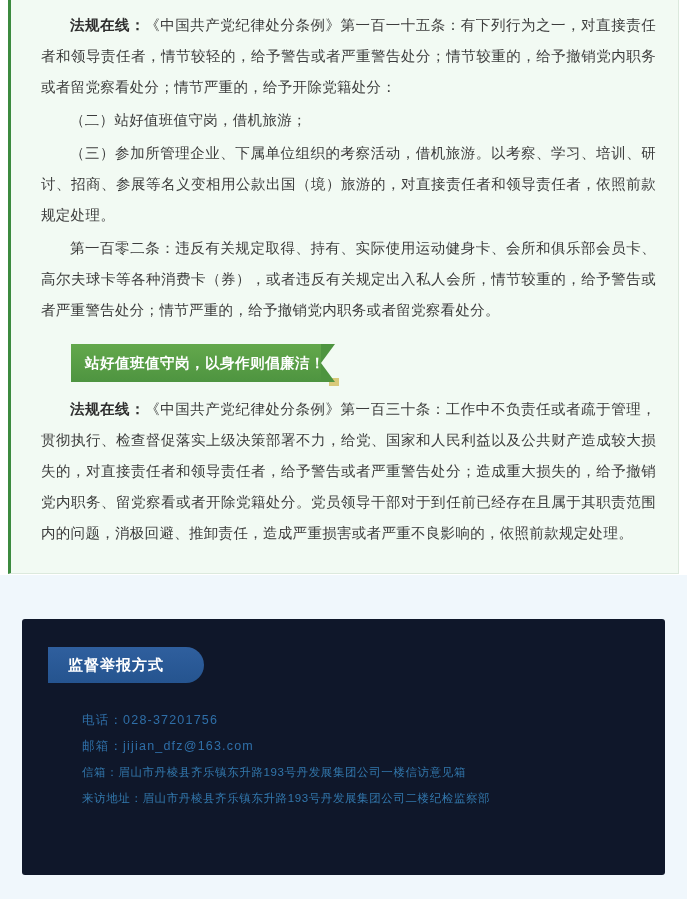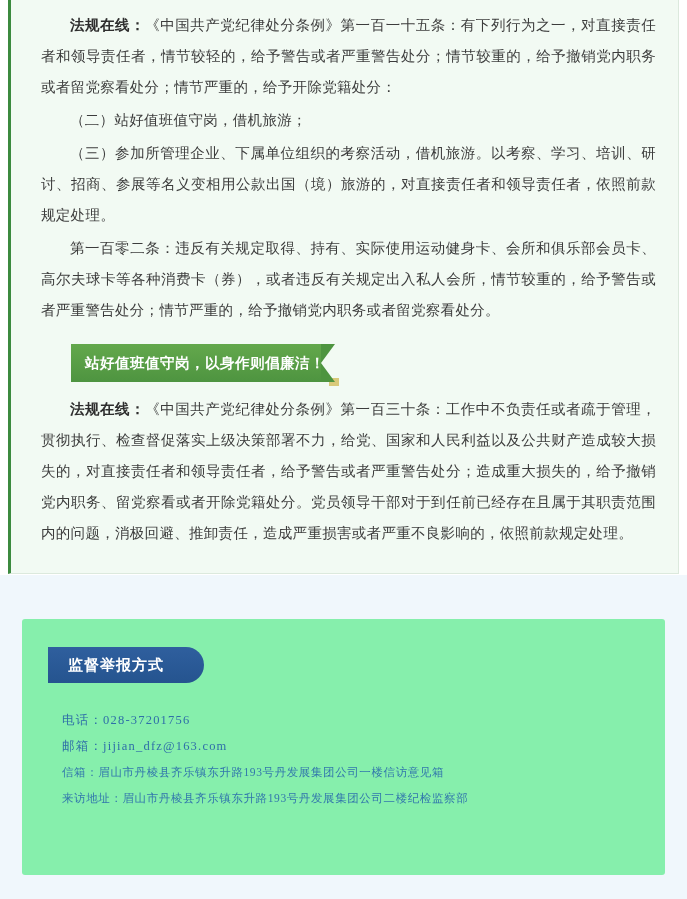--- a/index.html
+++ b/index.html
@@ -104,21 +104,21 @@
     height: 324px;
     background: #f0f7fc;
     box-sizing: border-box;
   }
   .contact-card {
     position: absolute;
     left: 22px;
     top: 44px;
     width: 643px;
     height: 256px;
-    background: #86efac;
+    background: #0f172a;
     border-radius: 3px;
     box-sizing: border-box;
   }
   .contact-title-pill {
     position: absolute;
     left: 26px;
     top: 28px;
     height: 36px;
     min-width: 156px;
     background: linear-gradient(180deg, #2f5f9e 0%, #25548f 100%);
@@ -130,24 +130,23 @@
   }
   .contact-title-pill span {
     color: #ffffff;
     font-size: 15px;
     font-weight: bold;
     letter-spacing: 1px;
     white-space: nowrap;
   }
   .contact-lines {
     position: absolute;
-    left: 40px;
+    left: 60px;
     top: 88px;
     right: 24px;
-    font-family: Liberation Serif, serif;
   }
   .c-line {
     font-size: 12.5px;
     color: #2f6fa8;
     line-height: 26px;
     letter-spacing: 1.2px;
     white-space: nowrap;
   }
   .c-line.small {
     font-size: 11.5px;

